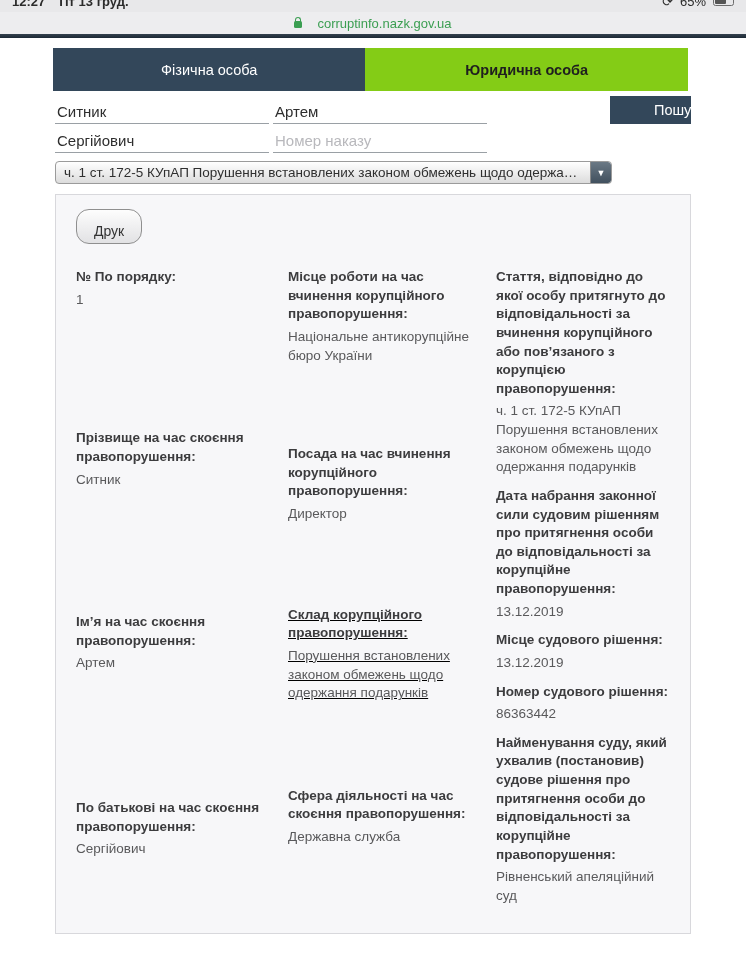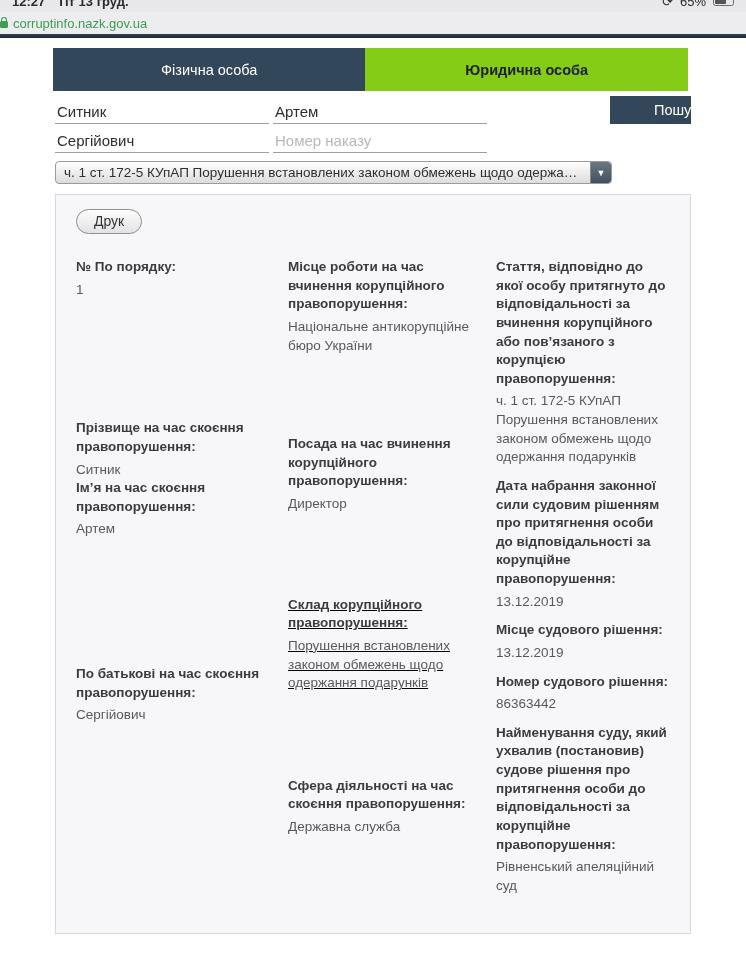--- a/index.html
+++ b/index.html
@@ -15,21 +15,21 @@
   html,body{width:746px;height:960px;overflow:hidden;background:#fff;
     font-family:"Liberation Sans","DejaVu Sans",sans-serif;}
   
   .status-bar{height:12px;background:#E8E8EA;overflow:hidden;}
   .status-inner{height:20px;margin-top:-9px;display:flex;align-items:center;
     font-size:13px;color:#2b2b2b;padding:0 12px;font-weight:bold;}
   .status-left{display:flex;gap:14px;}
   .status-right{margin-left:auto;display:flex;align-items:center;gap:7px;font-weight:normal;}
   .batt{width:21px;height:10px;border:1px solid #6d6d6d;border-radius:2.5px;position:relative;}
   .batt::after{content:"";position:absolute;left:1px;top:1px;bottom:1px;width:60%;background:#555;border-radius:1px;}
-  .url-bar{height:22px;background:#EDEDEF;display:flex;align-items:center;justify-content:flex-start;gap:5px;}
+  .url-bar{height:22px;background:#EDEDEF;display:flex;align-items:center;justify-content:center;gap:15px;}
   .url-text{font-size:13px;color:var(--url-green);}
   .lock{width:8px;height:7px;background:var(--url-green);border-radius:1.5px;position:relative;margin-top:3px;}
   .lock::before{content:"";position:absolute;left:1px;top:-4px;width:4px;height:5px;
     border:1.5px solid var(--url-green);border-bottom:none;border-radius:3px 3px 0 0;}
   .chrome-divider{height:4px;background:linear-gradient(#35424e,var(--chrome-line));}
   
   .tabs{margin:10px 58px 0 53px;height:43px;display:flex;}
   .tab{display:flex;align-items:center;justify-content:center;font-size:14.5px;cursor:default;}
   .tab-active{width:49.2%;background:var(--accent);color:#fff;}
   .tab-inactive{flex:1;background:#84cc16;color:#1f1f1f;font-weight:bold;}
@@ -48,29 +48,29 @@
     background:linear-gradient(#ffffff,#dcdcdc);display:flex;align-items:center;
     font-size:13.5px;color:#2f2f2f;padding-left:8px;cursor:default;overflow:hidden;}
   .select-label{white-space:nowrap;overflow:hidden;text-overflow:ellipsis;flex:1;}
   .select-arrow{width:21px;height:100%;margin-left:6px;flex:none;
     background:linear-gradient(#6b7985,#41505e);border-left:1px solid #8a8a8a;
     border-radius:0 3px 3px 0;display:flex;align-items:center;justify-content:center;
     color:#fff;font-size:9px;}
   
   .panel{margin:10px 55px 0;border:1px solid var(--panel-border);background:var(--panel-bg);
     padding:14px 20px 18px;min-height:740px;}
-  .print-btn{display:inline-block;padding:3px 17px 4px;border:1px solid #8f8f8f;border-radius:13px;
+  .print-btn{display:inline-block;padding:13px 17px 4px;border:1px solid #8f8f8f;border-radius:13px;
     background:linear-gradient(#fdfdfd,#e2e2e4);font-size:14px;color:#333;cursor:pointer;
     font-family:"Liberation Sans","DejaVu Sans",sans-serif;text-align:right;}
   .record{display:grid;grid-template-columns:200px 196px 1fr;column-gap:12px;margin-top:24px;}
   .fblock{margin-bottom:0;}
   .flabel{font-size:13.5px;font-weight:bold;color:var(--label);line-height:1.38;}
   .fvalue{font-size:13.5px;color:var(--value);line-height:1.38;margin-top:4px;}
   
-  .c1 .b2{margin-top:120px;} .c1 .b3{} .c1 .b4{margin-top:126px;}
+  .c1 .b2{margin-top:120px;} .c1 .b3{margin-top:124px;} .c1 .b4{margin-top:126px;}
   .c2 .b2{margin-top:80px;}  .c2 .b3{margin-top:82px;text-decoration:underline;}  .c2 .b4{margin-top:84px;}
   .c3 .b2,.c3 .b3,.c3 .b4,.c3 .b5,.c3 .b6{margin-top:10px;}
 </style>
 </head>
 <body>
 
 <div class="status-bar">
   <div class="status-inner">
     <div class="status-left">
       <span>12:27</span>

